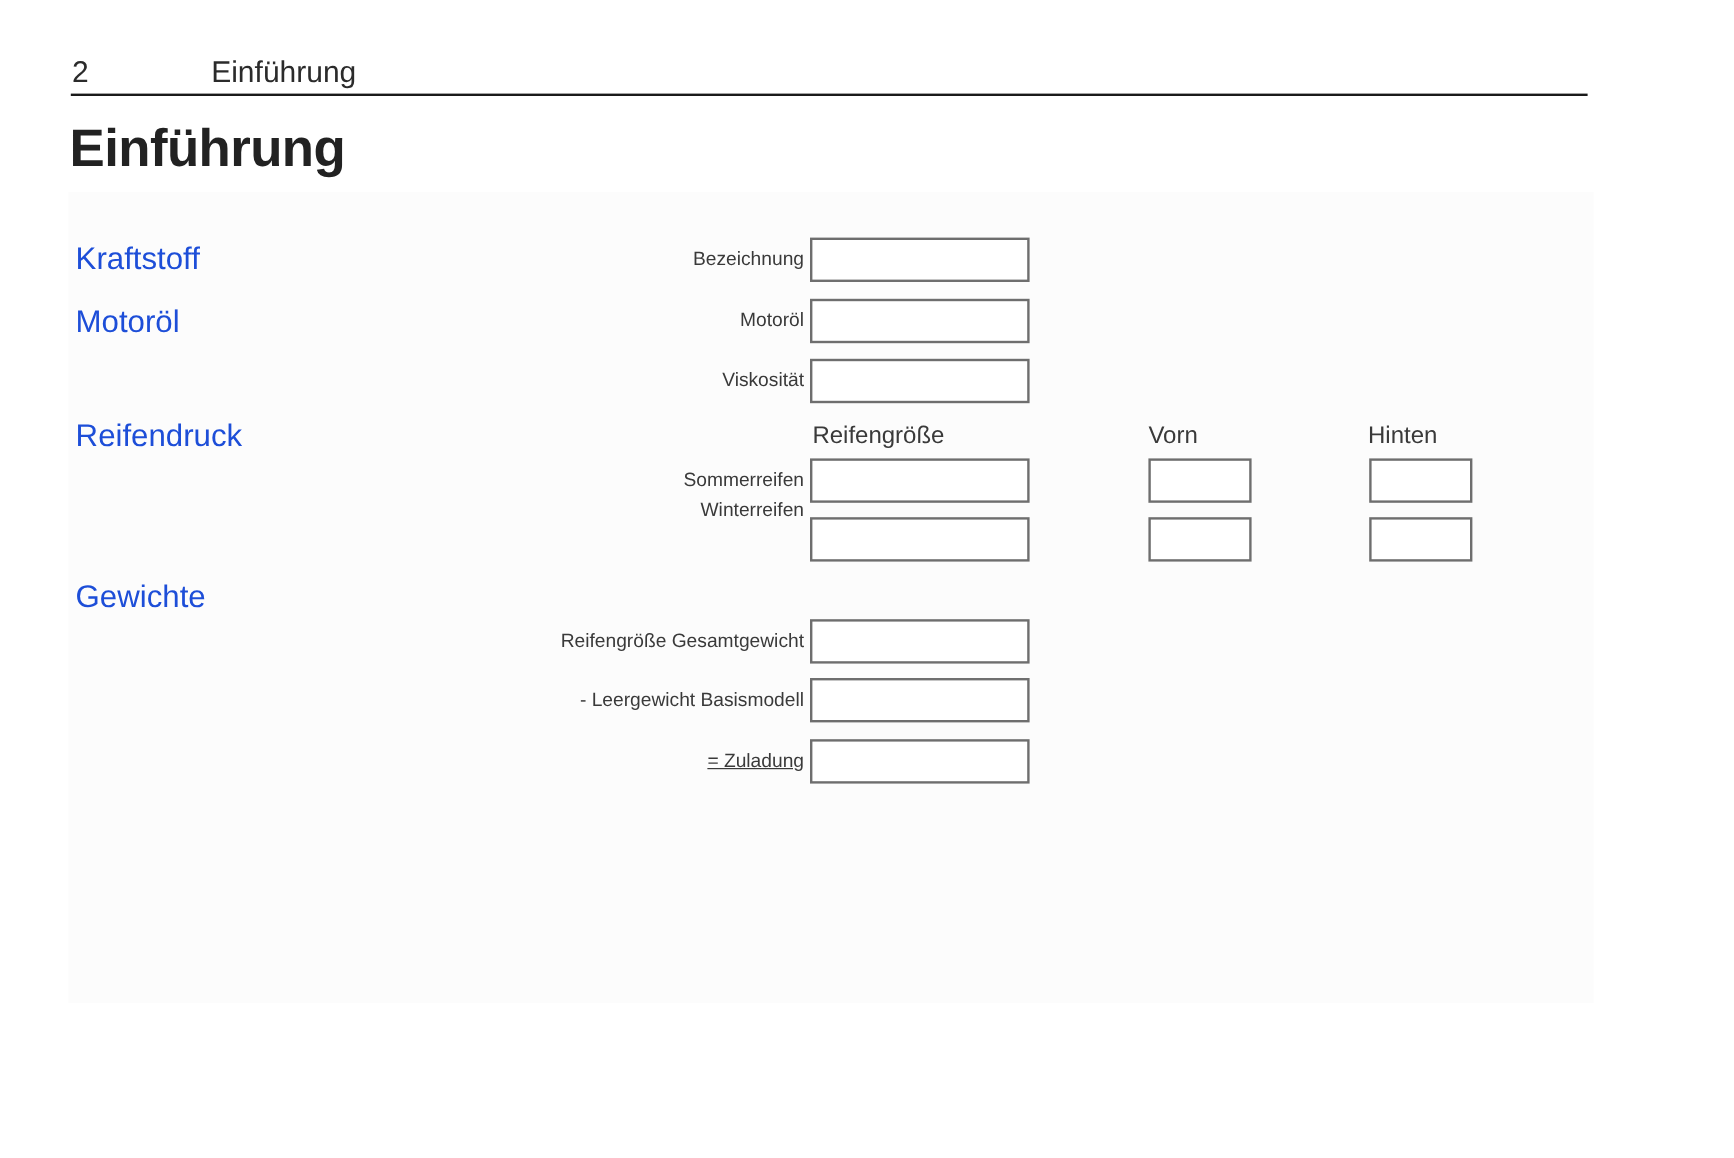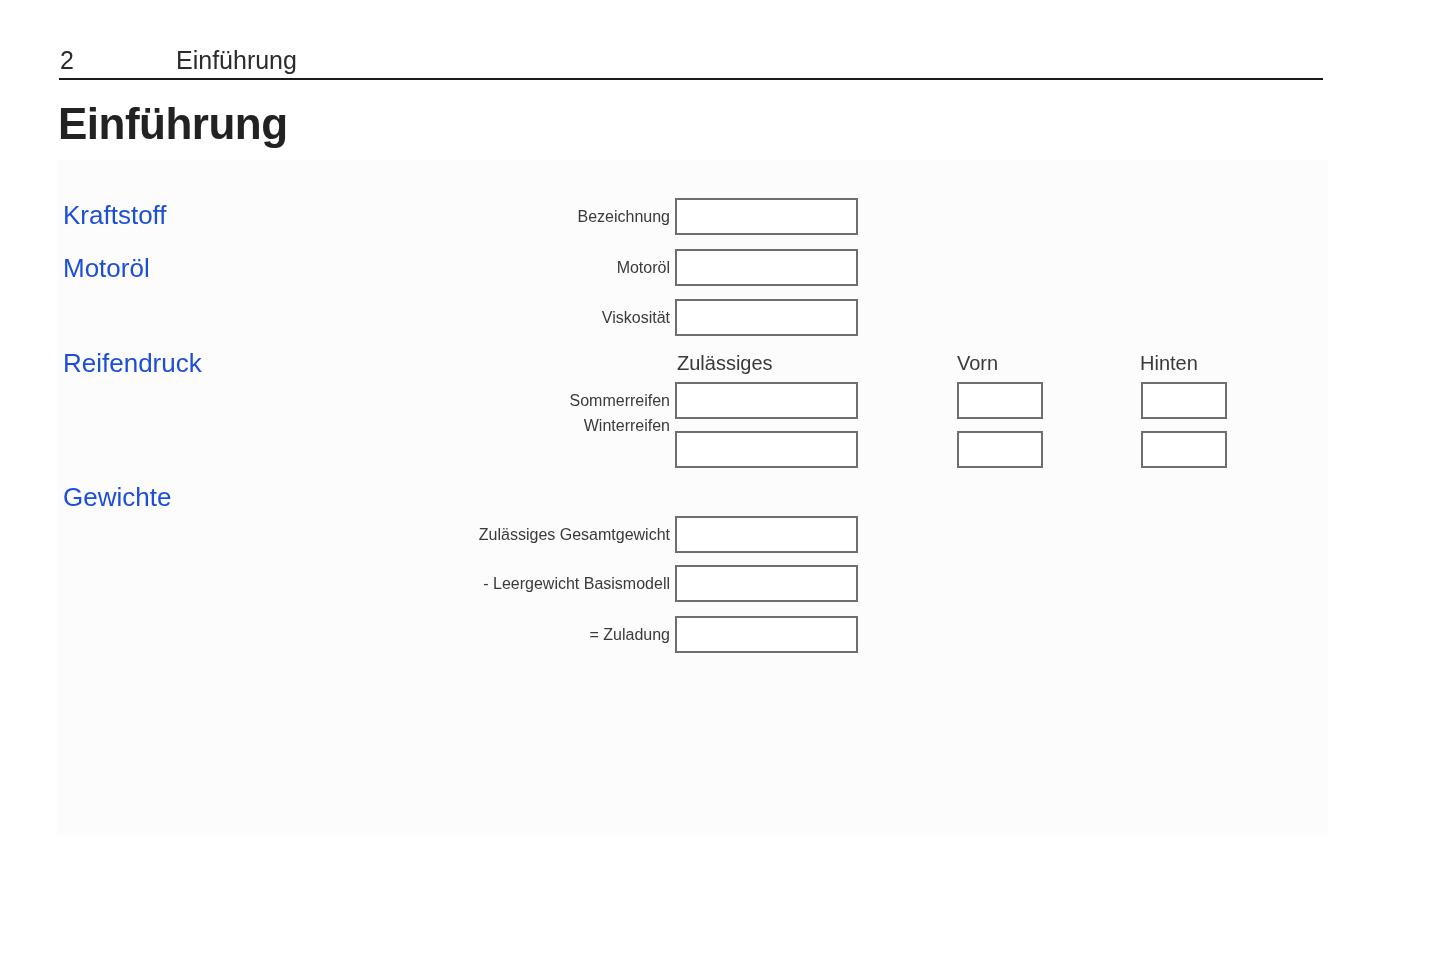--- a/index.html
+++ b/index.html
@@ -129,36 +129,36 @@
 
   <div class="field-label" style="top:205px;">Bezeichnung</div>
   <input type="text" class="box large" style="top: 198px;" aria-label="Bezeichnung">
 
   <div class="field-label" style="top:256px;">Motoröl</div>
   <input type="text" class="box large" style="top: 249px;" aria-label="Qualität">
 
   <div class="field-label" style="top:306px;">Viskosität</div>
   <input type="text" class="box large" style="top: 299px;" aria-label="Viskosität">
 
-  <div class="col-header" style="left:677px; top:352px;">Zulässiges</div>
+  <div class="col-header" style="left:677px; top:352px;">Reifengröße</div>
   <div class="col-header" style="left:957px; top:352px;">Vorn</div>
   <div class="col-header" style="left:1140px; top:352px;">Hinten</div>
 
   <div class="field-label" style="top:389px;">Sommerreifen</div>
   <input type="text" class="box large" style="top: 382px;" aria-label="Sommerreifen">
   <input type="text" class="box small col-vorn" style="top: 382px;" aria-label="Vorn">
   <input type="text" class="box small col-hinten" style="top: 382px;" aria-label="Hinten">
 
   <div class="field-label" style="top:414px;">Winterreifen</div>
   <input type="text" class="box large" style="top: 431px;" aria-label="Winterreifen">
   <input type="text" class="box small col-vorn" style="top: 431px;" aria-label="Vorn">
   <input type="text" class="box small col-hinten" style="top: 431px;" aria-label="Hinten">
 
-  <div class="field-label" style="top:523px;">Zulässiges Gesamtgewicht</div>
+  <div class="field-label" style="top:523px;">Reifengröße Gesamtgewicht</div>
   <input type="text" class="box large" style="top: 516px;" aria-label="Zulässiges Gesamtgewicht">
 
   <div class="field-label" style="top:572px;">- Leergewicht Basismodell</div>
   <input type="text" class="box large" style="top: 565px;" aria-label="- Leergewicht Basismodell">
 
-  <div class="field-label" style="top:623px;">= Zuladung</div>
+  <div class="field-label" style="top:623px;text-decoration:underline;">= Zuladung</div>
   <input type="text" class="box large" style="top: 616px;" aria-label="= Zuladung">
 
 </div>
 
 </body></html>

